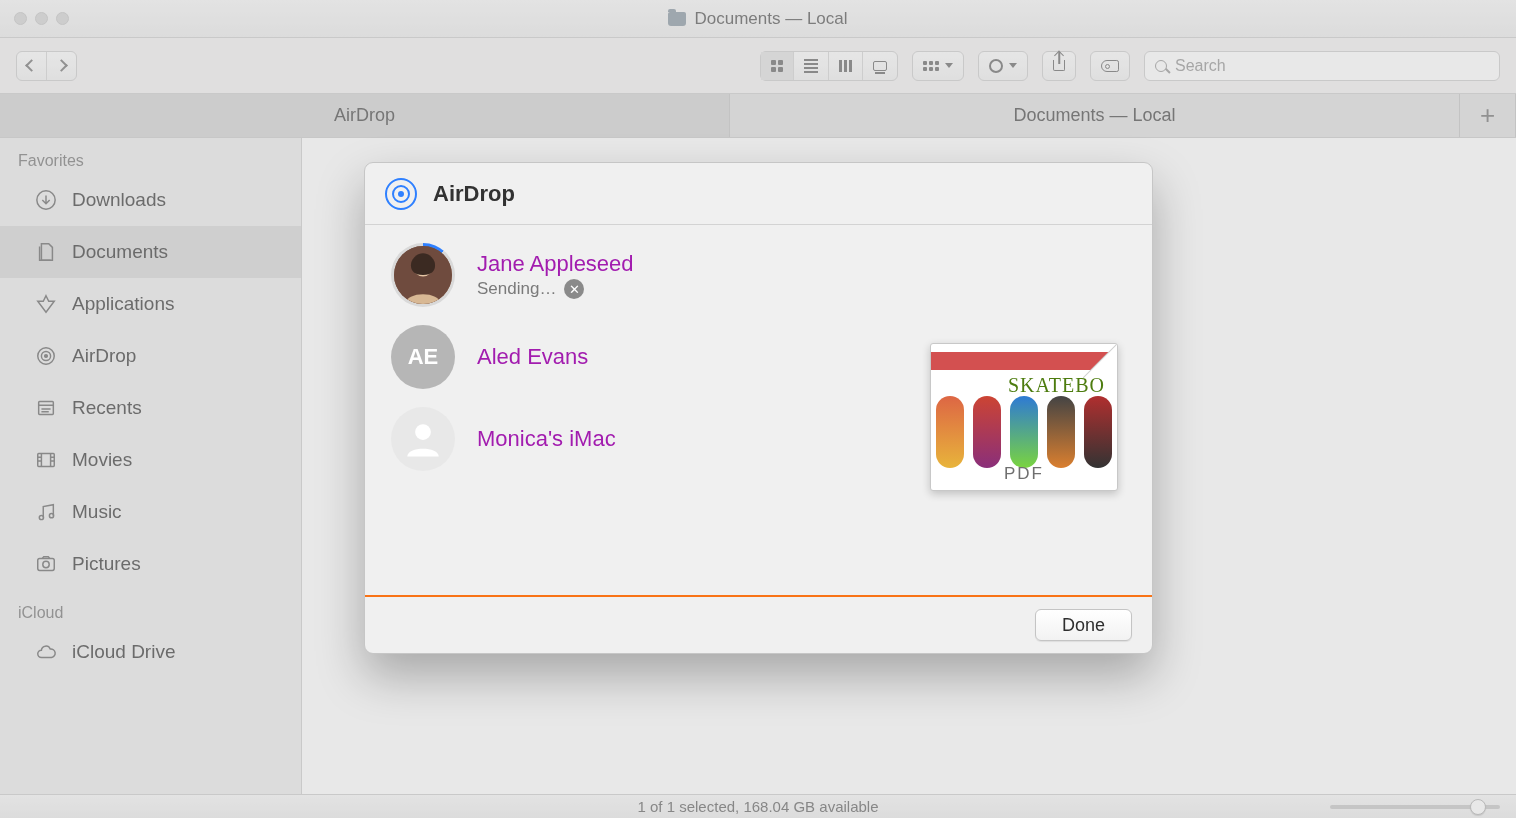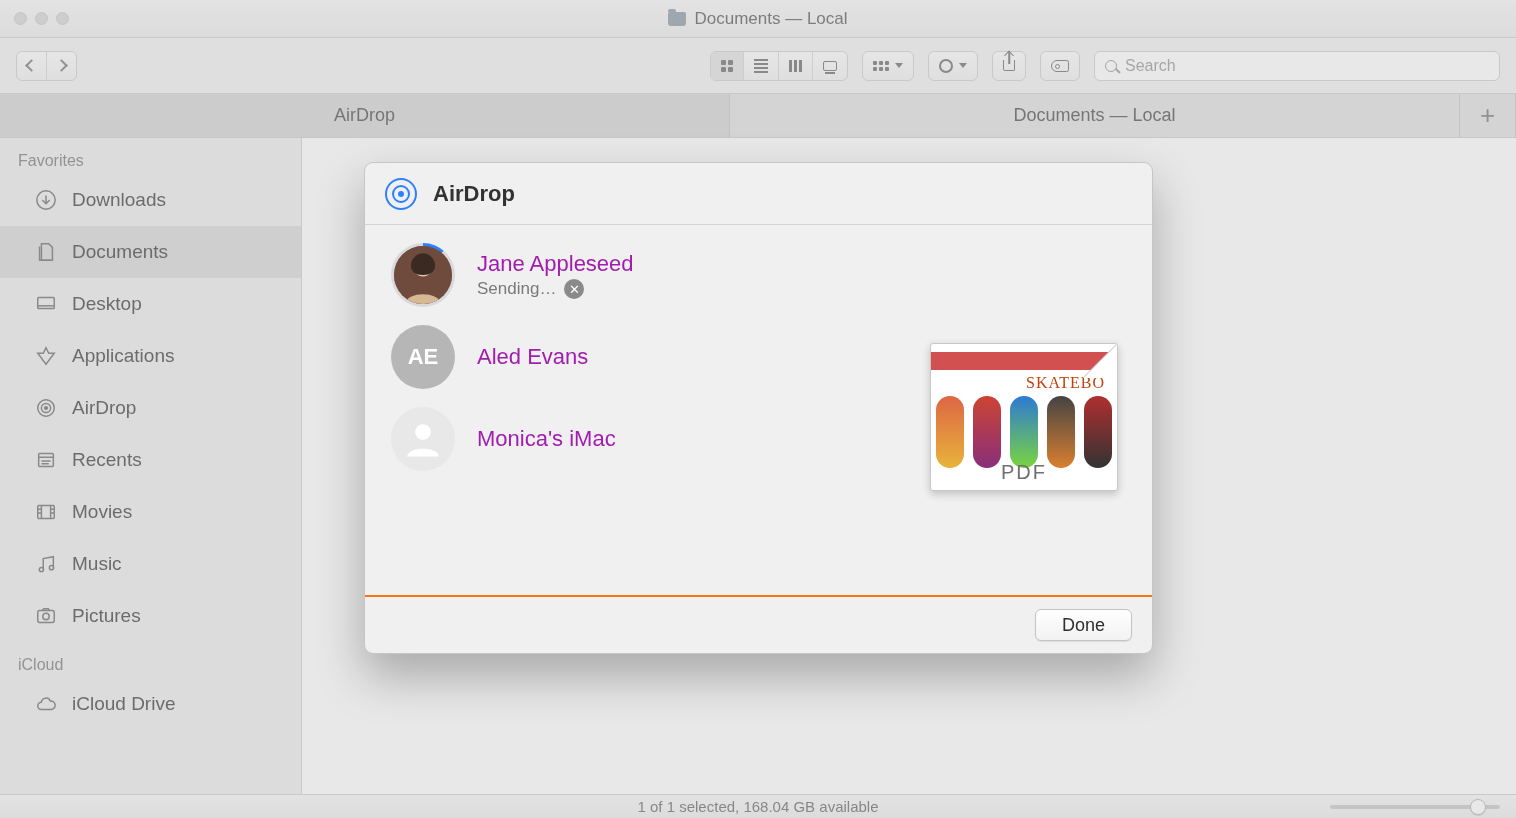--- a/index.html
+++ b/index.html
@@ -74,21 +74,21 @@
   .segbtn.group > span{
     display:inline-flex;align-items:center;justify-content:center;
     height:100%;padding:0 10px;border-right:1px solid #d6d6d6;
   }
   .segbtn.group > span:last-child{border-right:none;}
   .segbtn .active{background:#e2e2e2;}
   .spacer{flex:1;}
   .toolbar-right{display:flex;align-items:center;gap:14px;}
   .search{
     display:flex;align-items:center;
-    width:406px;height:30px;
+    width:356px;height:30px;
     border:1px solid #cfcfcf;border-radius:6px;
     background:#fff;gap:8px;padding:0 10px;color:#9a9a9a;
   }
 
   
   .ico-chev{width:9px;height:9px;border:solid #7a7a7a;border-width:0 2px 2px 0;display:inline-block;transform:rotate(135deg);}
   .ico-chev.right{transform:rotate(-45deg);}
   .ico-grid{display:inline-grid;grid-template-columns:repeat(2,5px);grid-template-rows:repeat(2,5px);gap:2px;}
   .ico-grid i{background:#6e6e6e;border-radius:1px;}
   .ico-list{display:inline-flex;flex-direction:column;gap:2px;}
@@ -195,29 +195,29 @@
     width:188px;height:148px;border:1px solid #c8c8c8;background:#fff;border-radius:3px;
     box-shadow:0 3px 8px rgba(0,0,0,.2);
     position:relative;margin-top:100px;margin-right:8px;overflow:hidden;
     flex:0 0 188px;
   }
   .preview .dogear{
     position:absolute;top:0;right:0;width:34px;height:34px;
     background:linear-gradient(135deg,transparent 48%,#d2d2d2 50%,#fff 52%);
   }
   .preview-band{position:absolute;top:8px;left:0;right:0;height:18px;background:#d35050;display:flex;justify-content:center;align-items:center;font-size:9px;color:#fff;letter-spacing:1px;}
-  .preview-title{position:absolute;top:30px;right:12px;font-family:cursive;font-size:16px;color:#c2410c;letter-spacing:1px;}
+  .preview-title{position:absolute;top:30px;right:12px;font-family:cursive;font-size:20px;color:#4d7c0f;letter-spacing:1px;}
   .preview-boards{position:absolute;bottom:20px;left:0;right:0;height:74px;display:flex;justify-content:space-around;}
   .board{width:28px;height:72px;border-radius:14px;}
   .b1{background:linear-gradient(#d64,#e8b43b);}
   .b2{background:linear-gradient(#c43,#8a2f7a);}
   .b3{background:linear-gradient(#2e7ad4,#7ad43f);}
   .b4{background:linear-gradient(#444,#da7f2f);}
   .b5{background:linear-gradient(#b02f2f,#333);}
-  .preview-label{position:absolute;bottom:6px;left:0;right:0;text-align:center;font-size:20px;color:#6f6f6f;letter-spacing:2px;}
+  .preview-label{position:absolute;bottom:6px;left:0;right:0;text-align:center;font-size:17px;color:#6f6f6f;letter-spacing:2px;}
 
   .sheet-foot{height:58px;border-top:2px solid #f97316;display:flex;align-items:center;justify-content:flex-end;padding:0 20px;}
   .done-btn{
     height:32px;padding:0 26px;border:1px solid #c4c4c4;border-radius:6px;
     background:linear-gradient(#ffffff,#f2f2f2);font-size:18px;color:#2f2f2f;
     box-shadow:0 1px 1px rgba(0,0,0,.08);
   }
 
   
   .sic svg{width:22px;height:22px;fill:none;stroke:#6d6d6d;stroke-width:1.6;}
@@ -336,29 +336,20 @@
       <span>Downloads</span>
     </div>
     <div class="side-item sel">
       <span class="sic">
           <svg viewBox="0 0 24 24">
             <path d="M7 3h8l4 4v14H7z"></path>
             <path d="M5 6v15h12"></path>
           </svg>
         </span>
       <span>Documents</span>
-    </div>
-    <div class="side-item">
-      <span class="sic">
-          <svg viewBox="0 0 24 24">
-            <rect x="3" y="5" width="18" height="12" rx="1"></rect>
-            <path d="M3 14h18"></path>
-          </svg>
-        </span>
-      <span>Desktop</span>
     </div>
     <div class="side-item">
       <span class="sic">
           <svg viewBox="0 0 24 24">
             <path d="M12 3l3 6h6l-9 12-9-12h6z"></path>
           </svg>
         </span>
       <span>Applications</span>
     </div>
     <div class="side-item">

